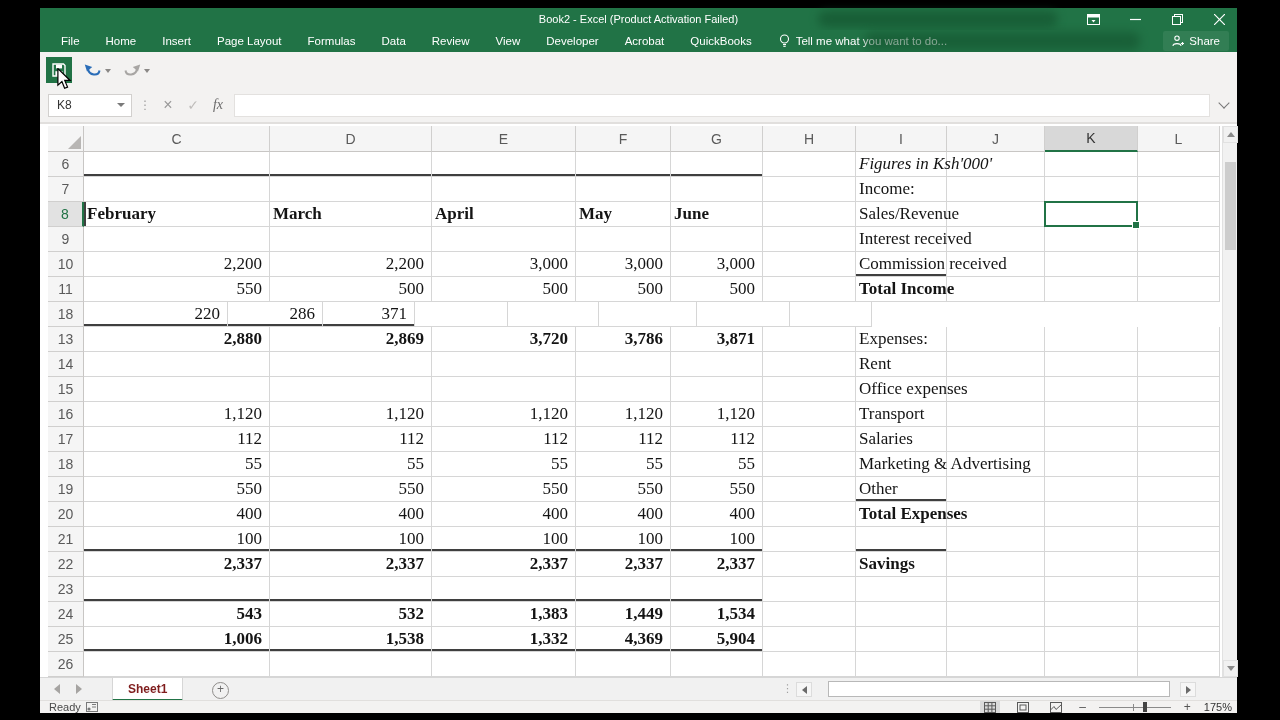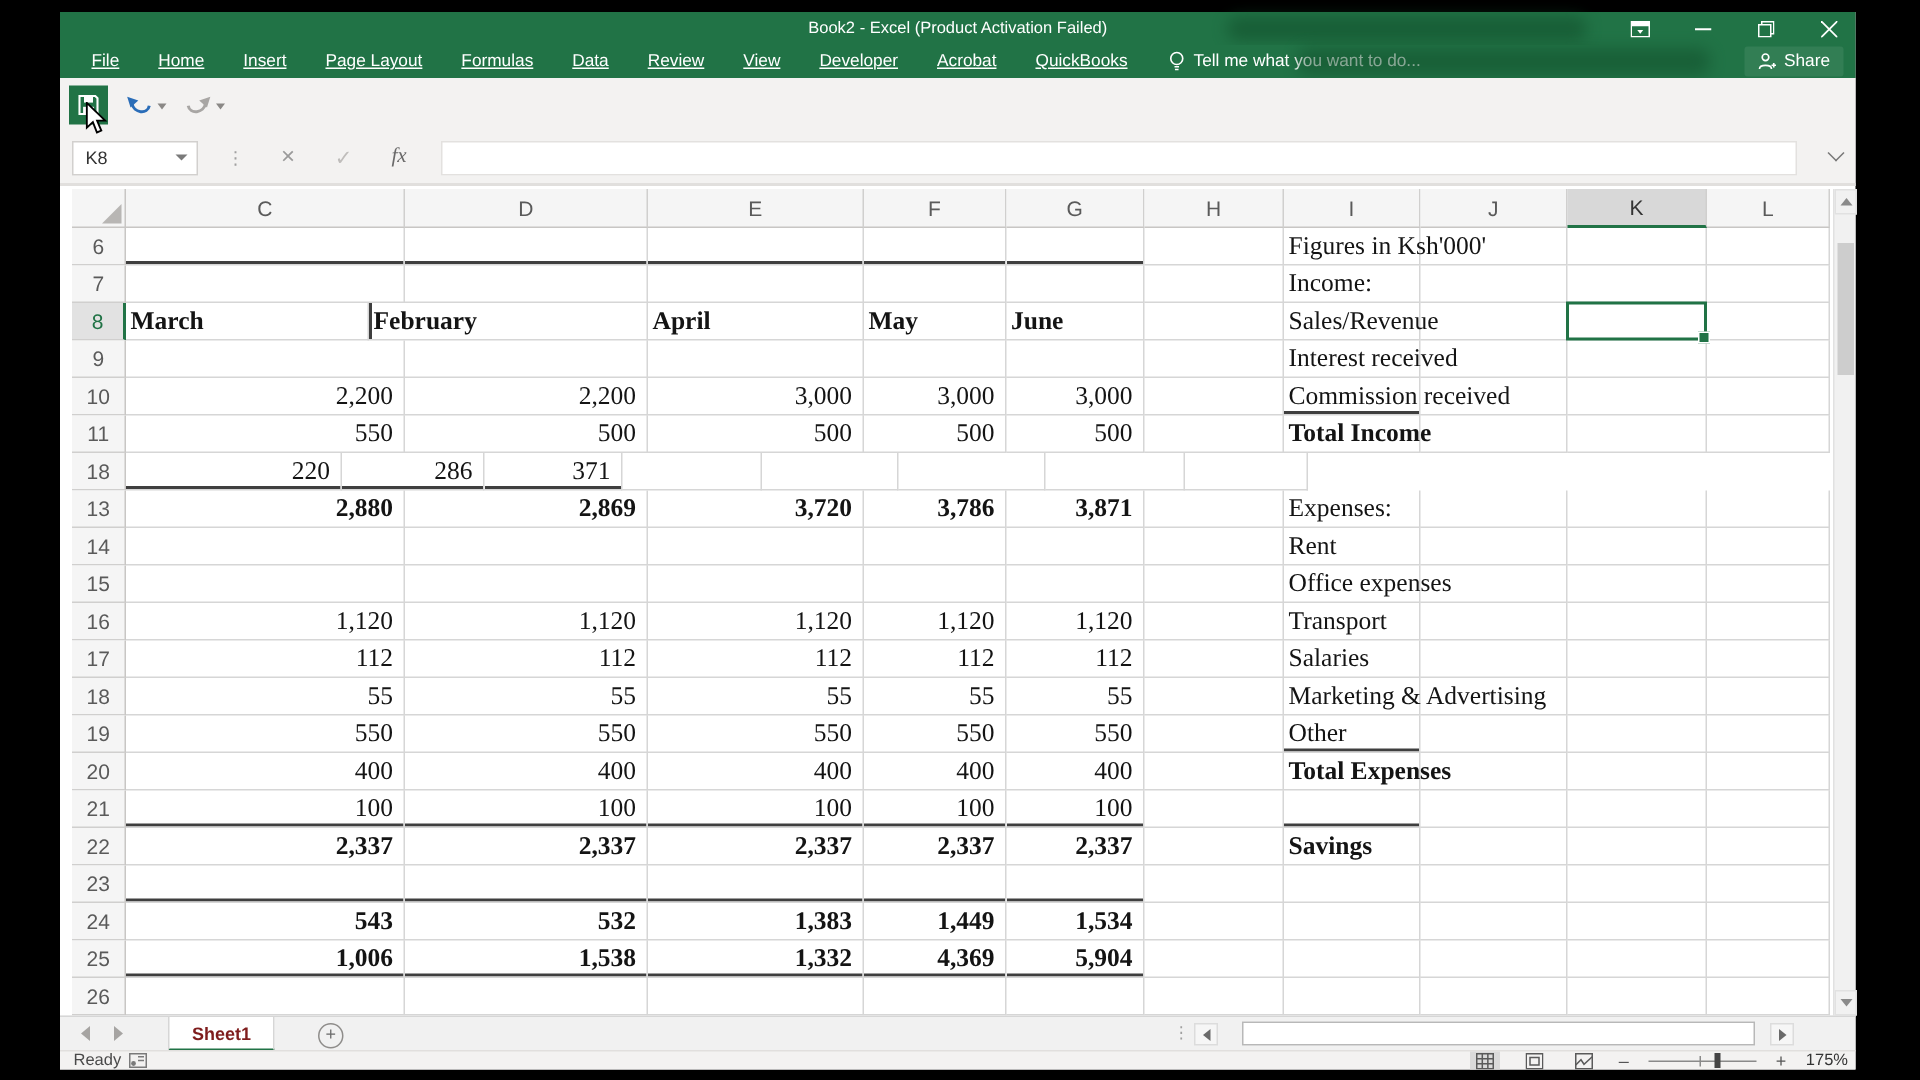--- a/index.html
+++ b/index.html
@@ -27,21 +27,21 @@
 
   
   .qatrow{position:relative;height:36px;background:#f3f2f1;display:flex;align-items:center;padding-left:6px;}
   .savebtn{width:26px;height:26px;background:#217346;display:flex;align-items:center;justify-content:center;}
   .qbtn{display:flex;align-items:center;margin-left:12px;}
   .caret{width:0;height:0;border-left:3.5px solid transparent;border-right:3.5px solid transparent;
          border-top:4px solid #8a8886;margin-left:3px;margin-top:1px;}
 
   
   .fbar{position:relative;height:36px;background:#f3f2f1;display:flex;align-items:center;
-        padding:0 6px 0 8px;gap:19px;border-bottom:2px solid #e1dfdd;box-sizing:border-box;}
+        padding:0 6px 0 8px;gap:7px;border-bottom:2px solid #e1dfdd;box-sizing:border-box;}
   .namebox{width:84px;height:23px;background:#fff;border:1px solid #d2d0ce;font-size:12px;color:#333;
            display:flex;align-items:center;padding-left:8px;box-sizing:border-box;}
   .namebox .nbcaret{margin-left:auto;margin-right:6px;width:0;height:0;border-left:4px solid transparent;
            border-right:4px solid transparent;border-top:4px solid #7a7a7a;}
   .dots{color:#a0a0a0;font-size:12px;letter-spacing:1px;}
   .fbico{font-size:14px;color:#9a9a9a;width:18px;text-align:center;}
   .fx{font-family:"Liberation Serif", serif;font-style:italic;font-size:14px;color:#6a6a6a;}
   .finput{flex:1;height:23px;background:#fff;border:1px solid #e3e1df;box-sizing:border-box;}
   .fbchev{width:14px;text-align:center;}
   .fbchev i{display:inline-block;width:7px;height:7px;border-right:1.5px solid #777;
@@ -64,21 +64,21 @@
   .rn{width:36px;background:#f5f5f5;border-right:1px solid #c8c6c4;border-bottom:1px solid #d0cfce;
       color:#5a5a5a;font-size:14px;display:flex;align-items:center;justify-content:center;
       box-sizing:border-box;flex:none;}
   .rn.sel{background:#e2e2e2;color:#217346;border-right:2px solid #217346;}
   .cell{box-sizing:border-box;flex:none;border-right:1px solid #d6d6d6;border-bottom:1px solid #d6d6d6;
         font-family:"Liberation Serif","DejaVu Serif",serif;font-size:17px;color:#141414;line-height:23px;
         overflow:hidden;}
   .cell.num{text-align:right;padding-right:7px;}
   .cell.label{padding-left:3px;white-space:nowrap;overflow:visible;position:relative;z-index:2;}
   .cell.b{font-weight:bold;}
-  .cell.i{}
+  .cell.i{font-style:italic;}
   .cell.bb{box-shadow:inset 0 -2px 0 #3f3f3f;}
   .cell.bl{box-shadow:inset 2px 0 0 #3f3f3f;}
   #selbox{position:absolute;border:2px solid #217346;box-sizing:border-box;z-index:4;}
   #selbox .fill{position:absolute;right:-4px;bottom:-4px;width:6px;height:6px;background:#217346;
                 border:1px solid #fff;}
 
   
   .vscroll{position:absolute;right:0;top:118px;width:15px;height:551px;background:#f1f1f1;
            border-left:1px solid #e1e1e1;box-sizing:border-box;}
   .vs-up,.vs-dn{position:absolute;left:0;width:15px;height:17px;display:flex;align-items:center;
@@ -165,21 +165,21 @@
         <svg width="11" height="11" viewBox="0 0 11 11">
             <line x1="0" y1="0" x2="11" y2="11" stroke="#fff" stroke-width="1.2"></line>
             <line x1="11" y1="0" x2="0" y2="11" stroke="#fff" stroke-width="1.2"></line>
           </svg>
       </span>
     </div>
   </div>
 
   <div class="tabrow">
     <div class="redact2"></div>
-    <span id="ribbon-tabs" style="display:flex;text-decoration:underline;">
+    <span id="ribbon-tabs" style="display:flex;">
         <span class="rtab">File</span>
         <span class="rtab">Home</span>
         <span class="rtab">Insert</span>
         <span class="rtab">Page Layout</span>
         <span class="rtab">Formulas</span>
         <span class="rtab">Data</span>
         <span class="rtab">Review</span>
         <span class="rtab">View</span>
         <span class="rtab">Developer</span>
         <span class="rtab">Acrobat</span>
@@ -280,22 +280,22 @@
         <div class="cell" style="width: 95px;"></div>
         <div class="cell" style="width: 92px;"></div>
         <div class="cell" style="width: 93px;"></div>
         <div class="cell label" style="width: 91px;">Income:</div>
         <div class="cell" style="width: 98px;"></div>
         <div class="cell" style="width: 93px;"></div>
         <div class="cell" style="width: 82px;"></div>
       </div>
       <div class="grow">
         <div class="rn sel">8</div>
+        <div class="cell label b bl" style="width: 186px;">February</div>
         <div class="cell label b" style="width: 162px;">March</div>
-        <div class="cell label b bl" style="width: 186px;">February</div>
         <div class="cell label b" style="width: 144px;">April</div>
         <div class="cell label b" style="width: 95px;">May</div>
         <div class="cell label b" style="width: 92px;">June</div>
         <div class="cell" style="width: 93px;"></div>
         <div class="cell label" style="width: 91px;">Sales/Revenue</div>
         <div class="cell" style="width: 98px;"></div>
         <div class="cell" style="width: 93px;"></div>
         <div class="cell" style="width: 82px;"></div>
       </div>
       <div class="grow">

